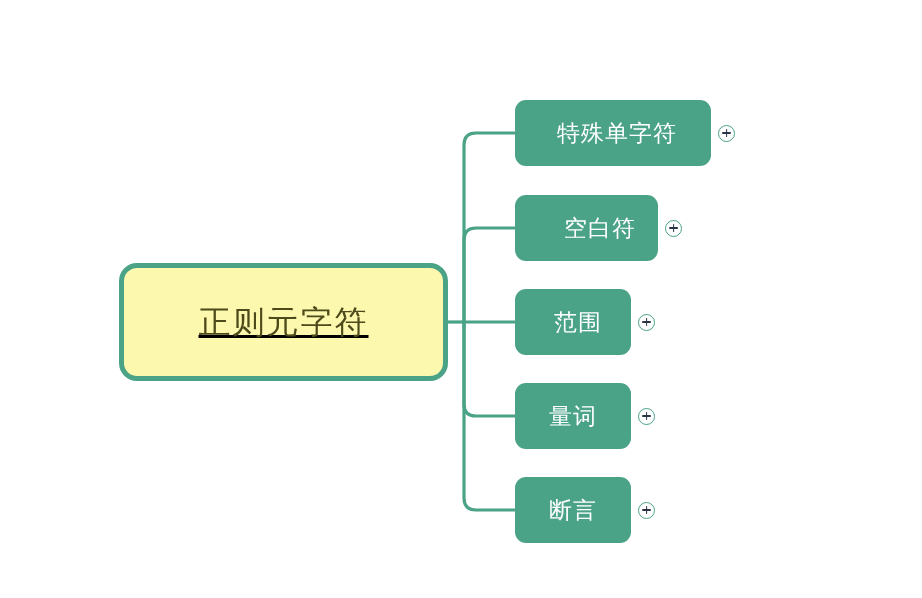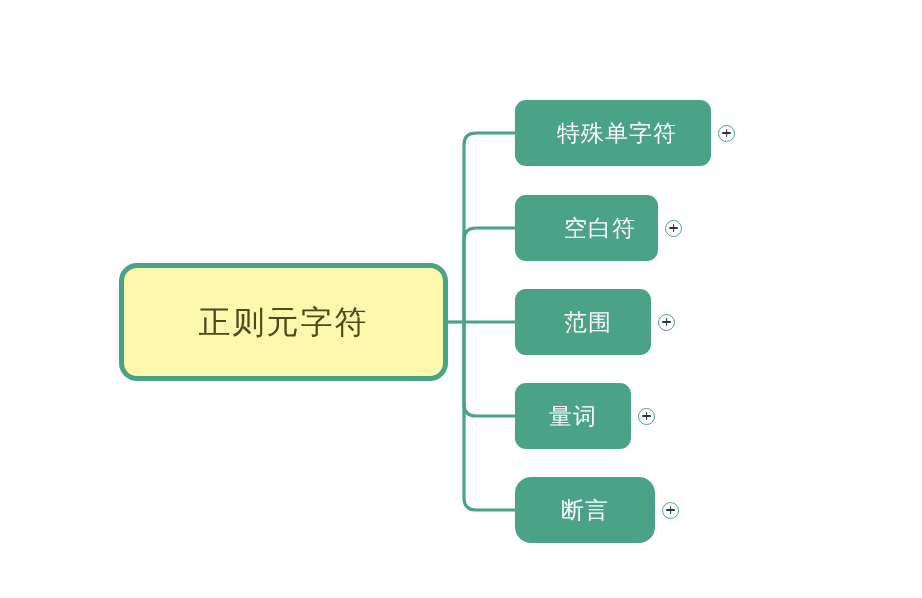--- a/index.html
+++ b/index.html
@@ -38,20 +38,21 @@
     top: 263px;
     width: 329px;
     height: 118px;
     box-sizing: border-box;
     background: #fcf8ae;
     border: 5px solid #4aa287;
     border-radius: 18px;
     display: flex;
     align-items: center;
     justify-content: center;
+    text-decoration: underline;
   }
   .root-label {
     font-size: 32px;
     line-height: 1;
     color: #4d4a1c;
     letter-spacing: 2px;
     white-space: nowrap;
   }
 
   
@@ -148,33 +149,33 @@
   </div>
 
   <div class="child-row" style="top:195px;">
     <div class="child-node" style="width:143px;justify-content:flex-end;">
       <span class="child-label">空白符</span>
     </div>
     <div class="expand-button"></div>
   </div>
 
   <div class="child-row" style="top:289px;">
-    <div class="child-node" style="width:136px;padding-left:32px;">
+    <div class="child-node" style="width:116px;padding-left:32px;">
       <span class="child-label">范围</span>
     </div>
     <div class="expand-button"></div>
   </div>
 
   <div class="child-row" style="top:383px;">
     <div class="child-node" style="width:116px;text-align:center;">
       <span class="child-label">量词</span>
     </div>
     <div class="expand-button"></div>
   </div>
 
   <div class="child-row" style="top:477px;">
-    <div class="child-node" style="width:140px;border-radius:16px;">
+    <div class="child-node" style="width:116px;">
       <span class="child-label">断言</span>
     </div>
     <div class="expand-button"></div>
   </div>
 
 </div>
 
 </body></html>

